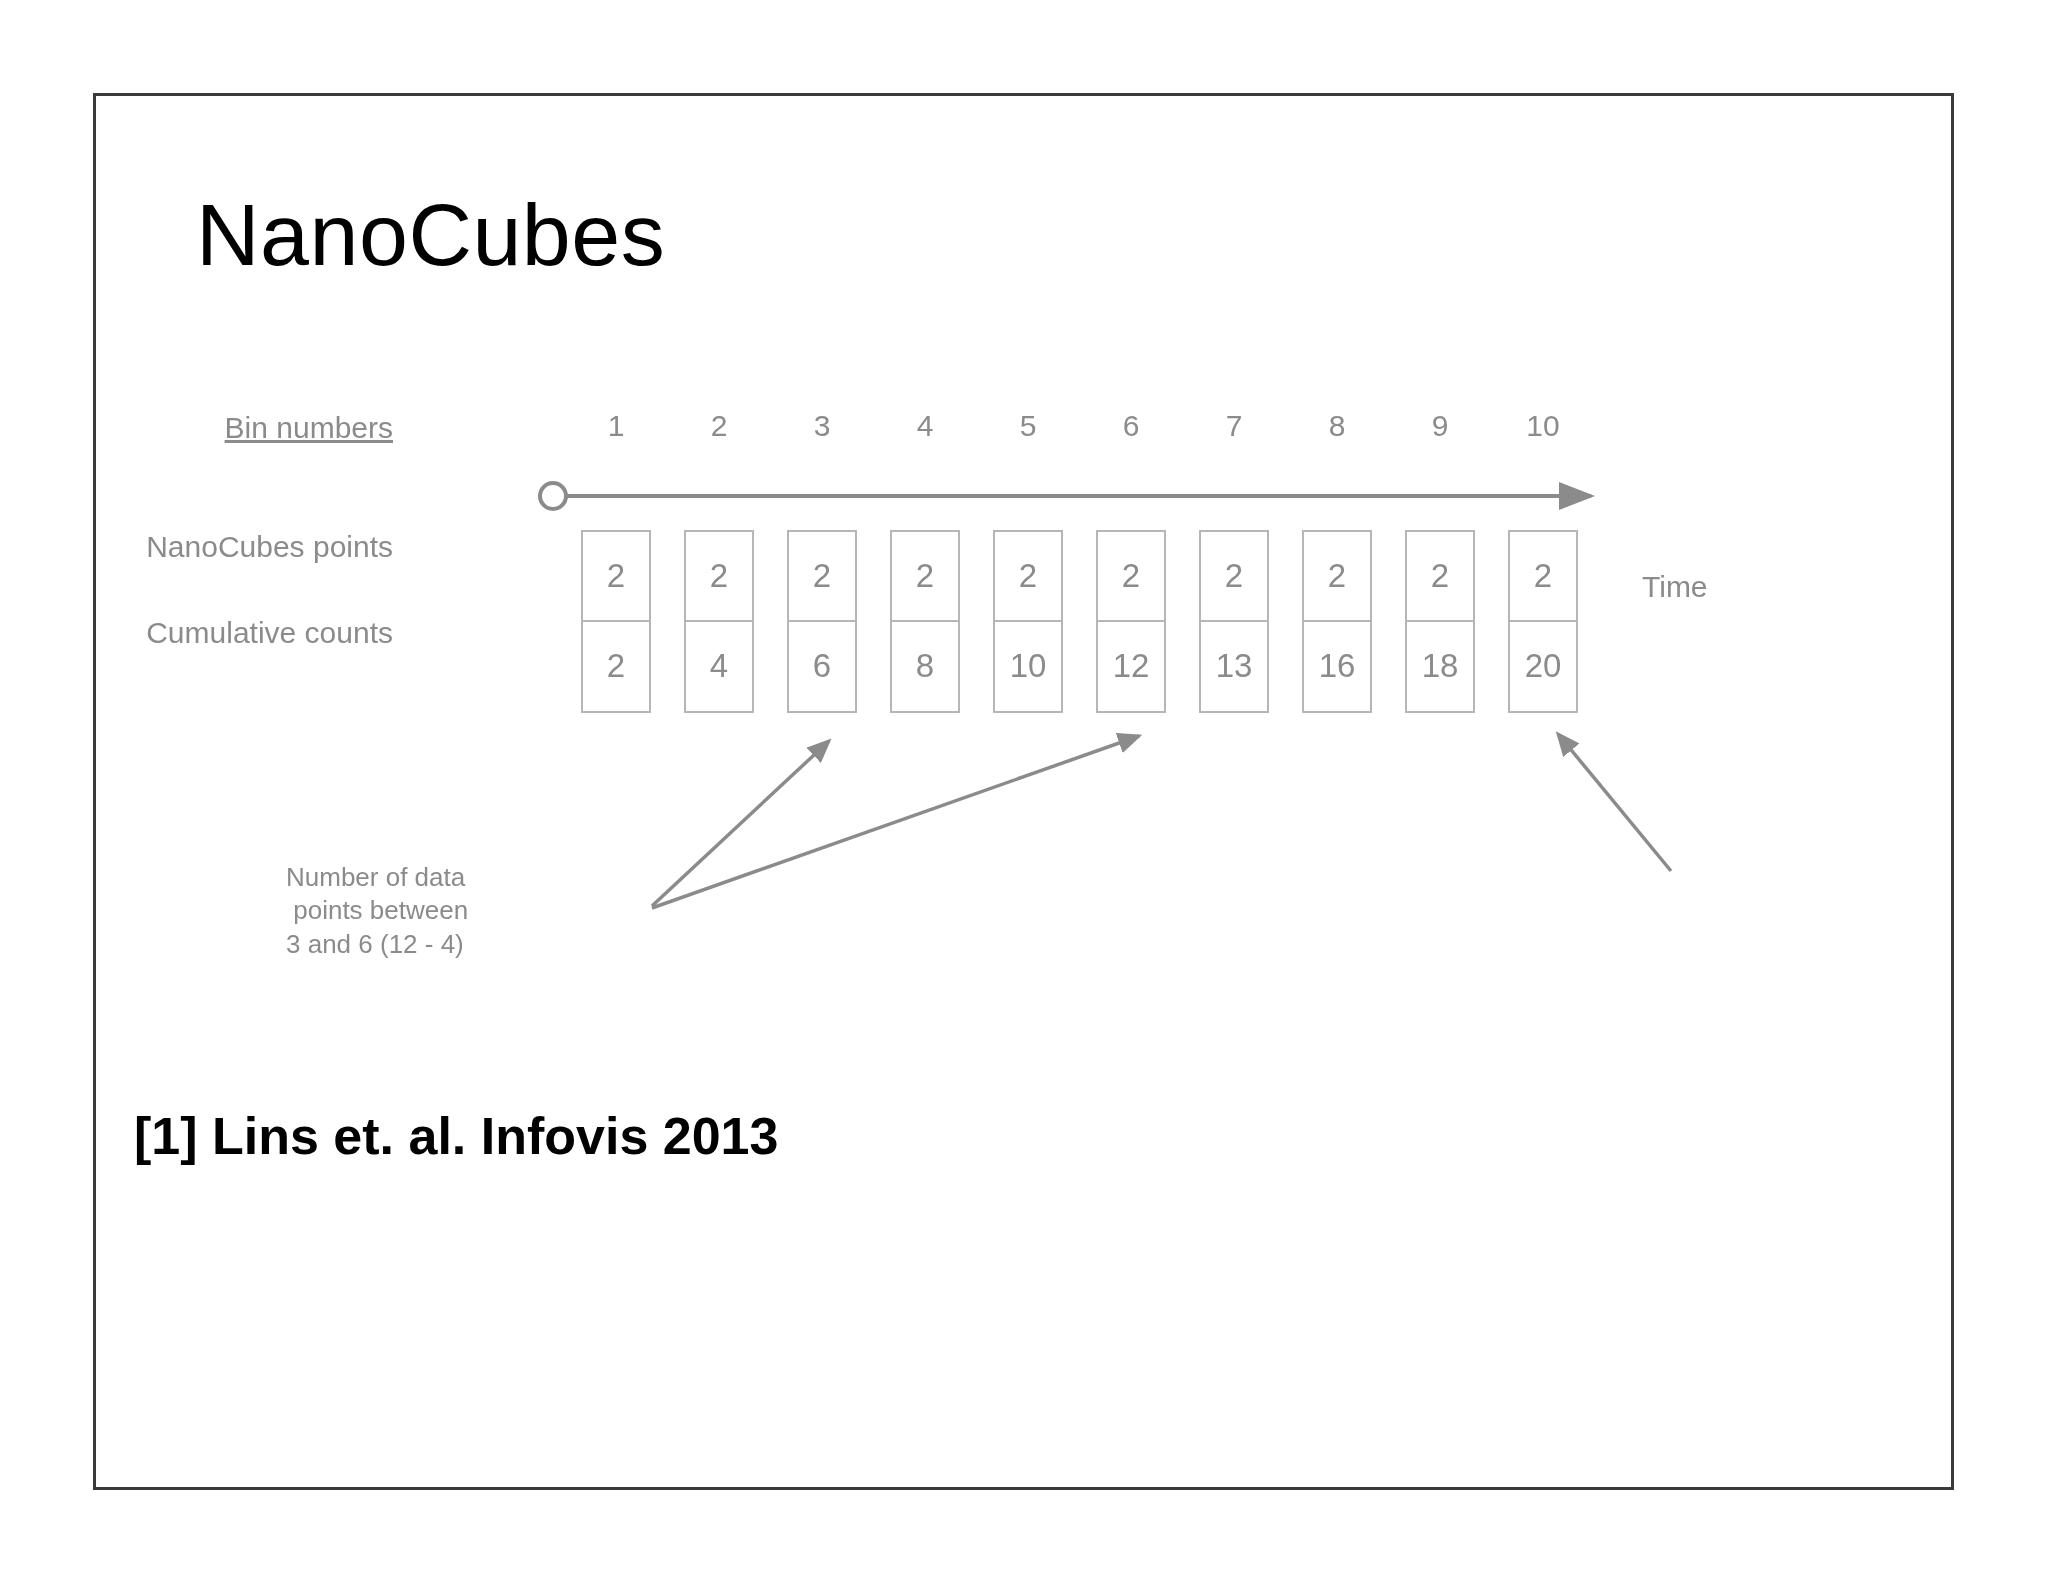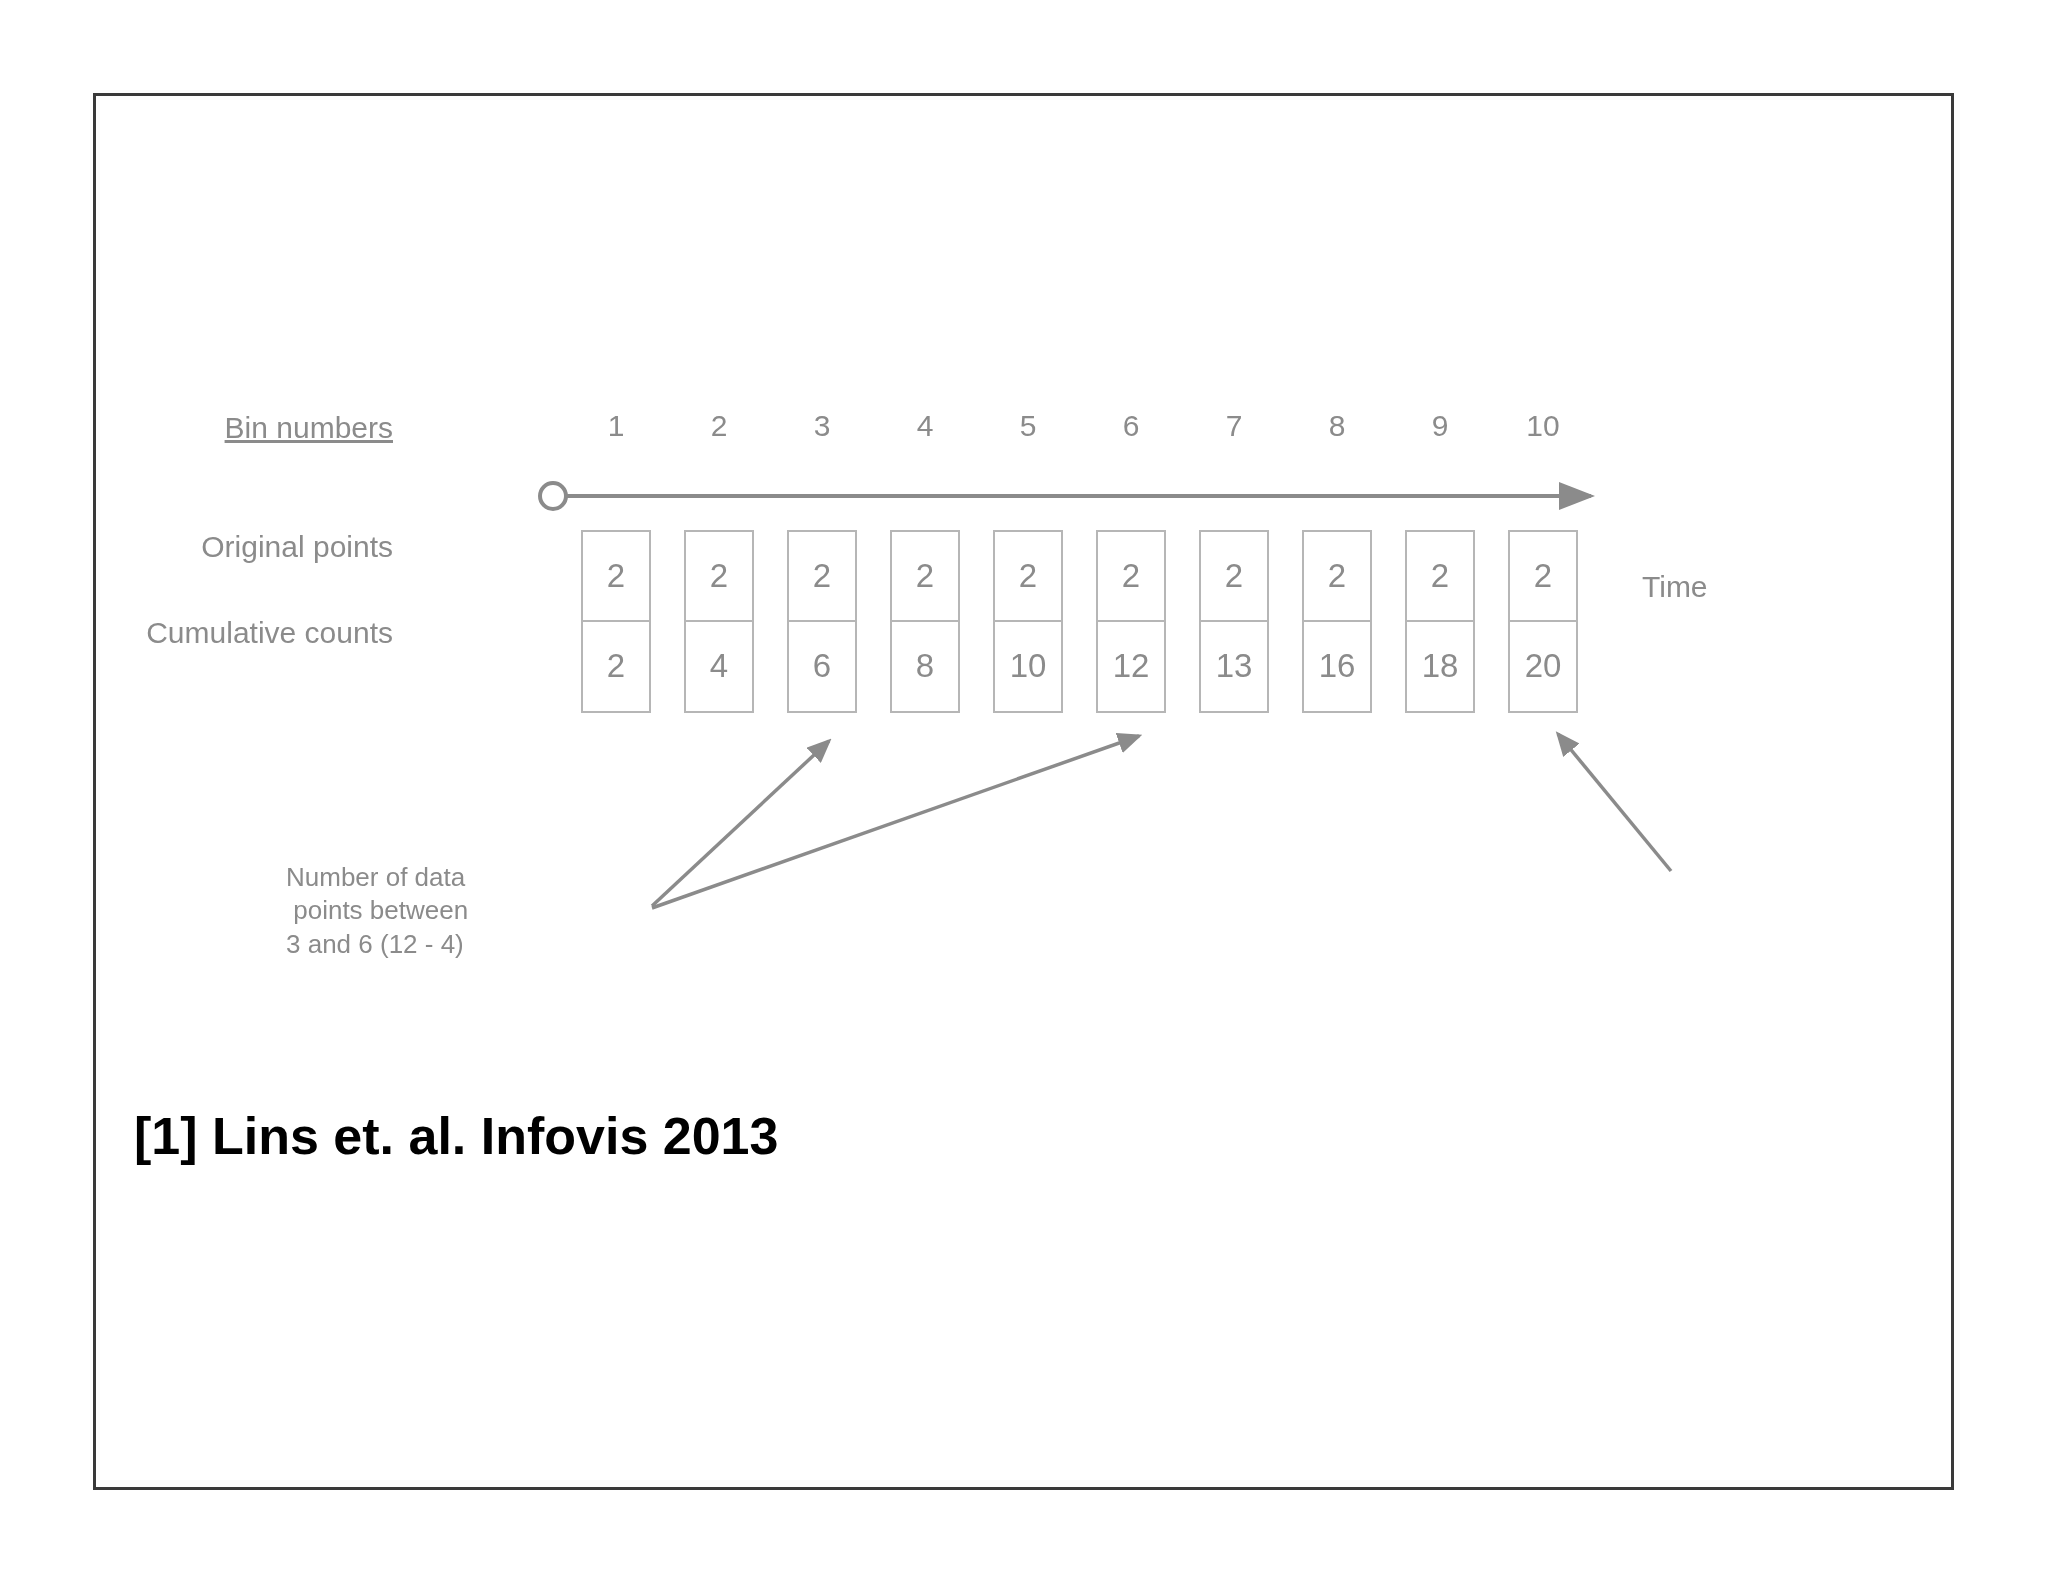--- a/index.html
+++ b/index.html
@@ -160,20 +160,21 @@
   }
   #citation-text {
     font-weight: 700;
   }
 </style>
 </head>
 <body>
 
 <div id="slide">
 
+  <div id="slide-title">NanoCubes</div>
 
   <div id="figure">
 
     <svg id="axis-svg" viewBox="0 0 1861 1000" preserveAspectRatio="none" xmlns="http://www.w3.org/2000/svg">
       <defs>
         <marker id="arrowhead-axis" markerWidth="9" markerHeight="7" refX="8" refY="3.5" orient="auto" markerUnits="strokeWidth">
           <polygon points="0 0, 9 3.5, 0 7" fill="#8b8b8b"></polygon>
         </marker>
         <marker id="arrowhead-anno" markerWidth="7" markerHeight="6" refX="6" refY="3" orient="auto" markerUnits="strokeWidth">
           <polygon points="0 0, 7 3, 0 6" fill="#8b8b8b"></polygon>
@@ -187,21 +188,21 @@
 
       <line x1="556" y1="810" x2="733" y2="645" stroke="#8b8b8b" stroke-width="3.5" marker-end="url(#arrowhead-anno)"></line>
 
       <line x1="556" y1="812" x2="1043" y2="640" stroke="#8b8b8b" stroke-width="3.5" marker-end="url(#arrowhead-anno)"></line>
 
       <line x1="1575" y1="775" x2="1462" y2="638" stroke="#8b8b8b" stroke-width="3.5" marker-end="url(#arrowhead-anno)"></line>
     </svg>
 
     <div class="fig-text" id="label-bin-numbers">Bin numbers</div>
 
-    <div class="fig-text" id="label-original-points">Original points</div>
+    <div class="fig-text" id="label-original-points">NanoCubes points</div>
 
     <div class="fig-text" id="label-cumulative-counts">Cumulative counts</div>
 
     <div class="fig-text" id="label-time">Time</div>
 
     <div class="bin-number" style="left:485px">1</div>
     <div class="bin-number" style="left:588px">2</div>
     <div class="bin-number" style="left:691px">3</div>
     <div class="bin-number" style="left:794px">4</div>
     <div class="bin-number" style="left:897px">5</div>

